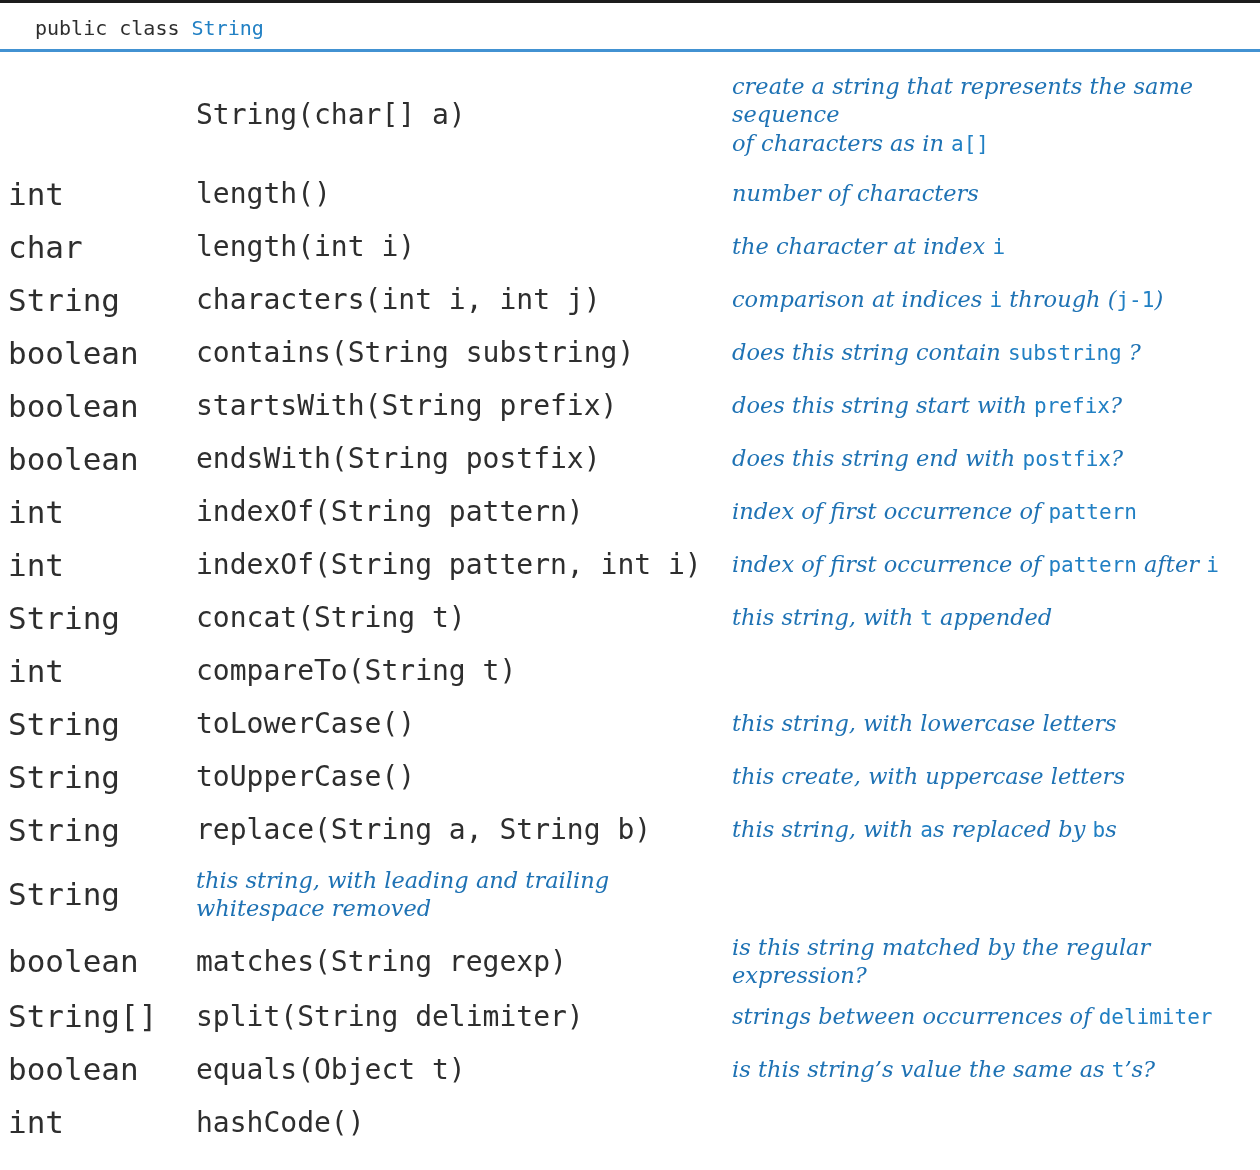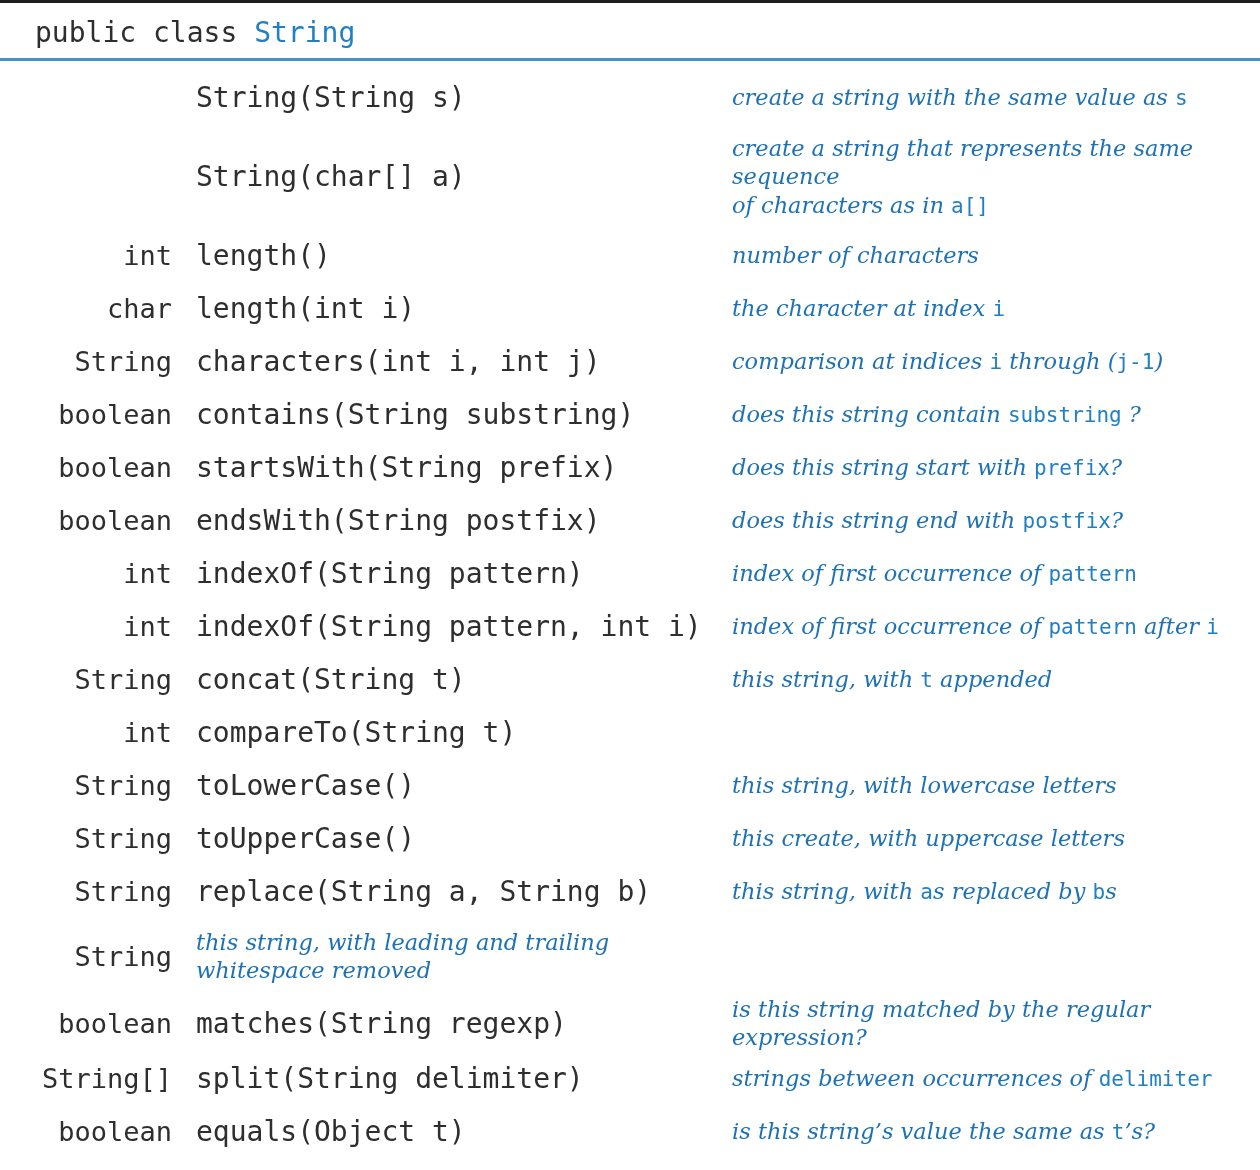--- a/index.html
+++ b/index.html
@@ -12,21 +12,21 @@
   }
   .page { width: 1260px; height: 1170px; }
 
   .top-rule {
     height: 3px; width: 100%;
     background: #1c1c1c;
   }
 
   .header {
     padding: 13px 0 9px 35px;
-    font-size: 28px;
+    font-size: 20px;
     letter-spacing: 0px;
     color: #2e2e2e;
     white-space: pre;
   }
   .header .class-name { color: #2180c4; }
 
   .header-rule {
     height: 3px; width: 100%;
     background: #4292d2;
   }
@@ -36,24 +36,24 @@
   .row {
     display: grid;
     grid-template-columns: 172px 512px 528px;
     column-gap: 24px;
     min-height: 53px;
     align-items: center;
   }
   .row.tall { padding: 10px 0; }
 
   .cell-type {
-    font-size: 27px;
+    font-size: 31px;
     color: #2e2e2e;
-    text-align: right;
     white-space: pre;
+    padding-left: 8px;
   }
   .cell-method {
     font-size: 28px;
     color: #2e2e2e;
     white-space: pre;
   }
   .cell-desc {
     font-family: "DejaVu Serif", serif;
     font-style: italic;
     font-size: 22.5px;
@@ -71,25 +71,20 @@
 <body>
 
 <div class="page">
   <div class="top-rule"></div>
 
   <div class="header"><span class="class-keyword">public class </span><span class="class-name">String</span></div>
 
   <div class="header-rule"></div>
 
   <div class="methods-table">
-    <div class="row">
-      <div class="cell-type"></div>
-      <div class="cell-method">String(String s)</div>
-      <div class="cell-desc"><span>create a string with the same value as </span><span class="code">s</span></div>
-    </div>
 
     <div class="row tall">
       <div class="cell-type"></div>
       <div class="cell-method">String(char[] a)</div>
       <div class="cell-desc"><span>create a string that represents the same sequence</span><br><span>of characters as in </span><span class="code">a[]</span></div>
     </div>
 
     <div class="row">
       <div class="cell-type">int</div>
       <div class="cell-method">length()</div>

